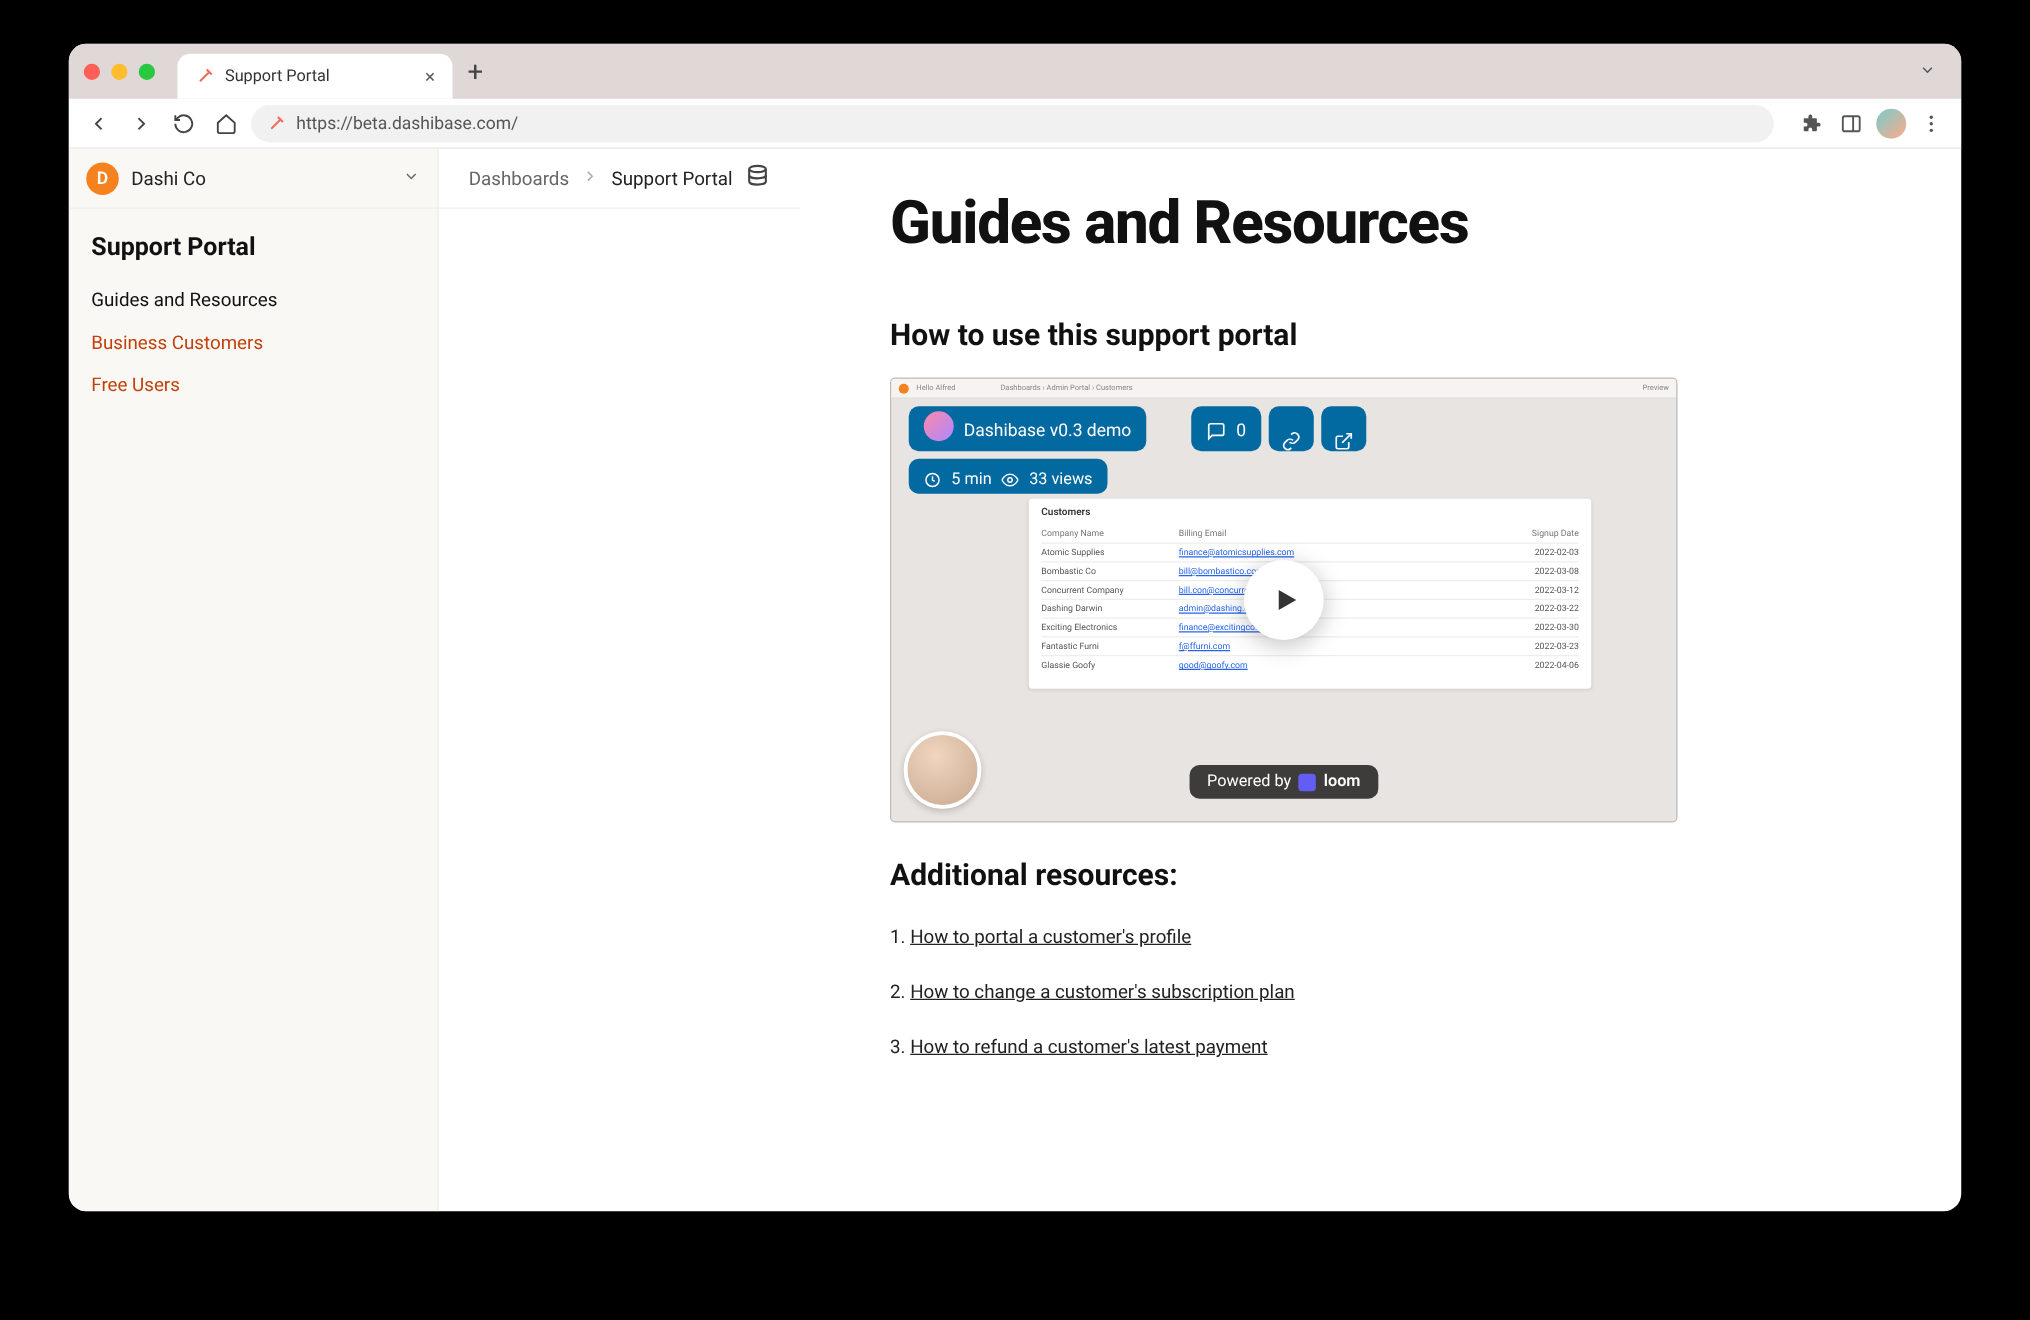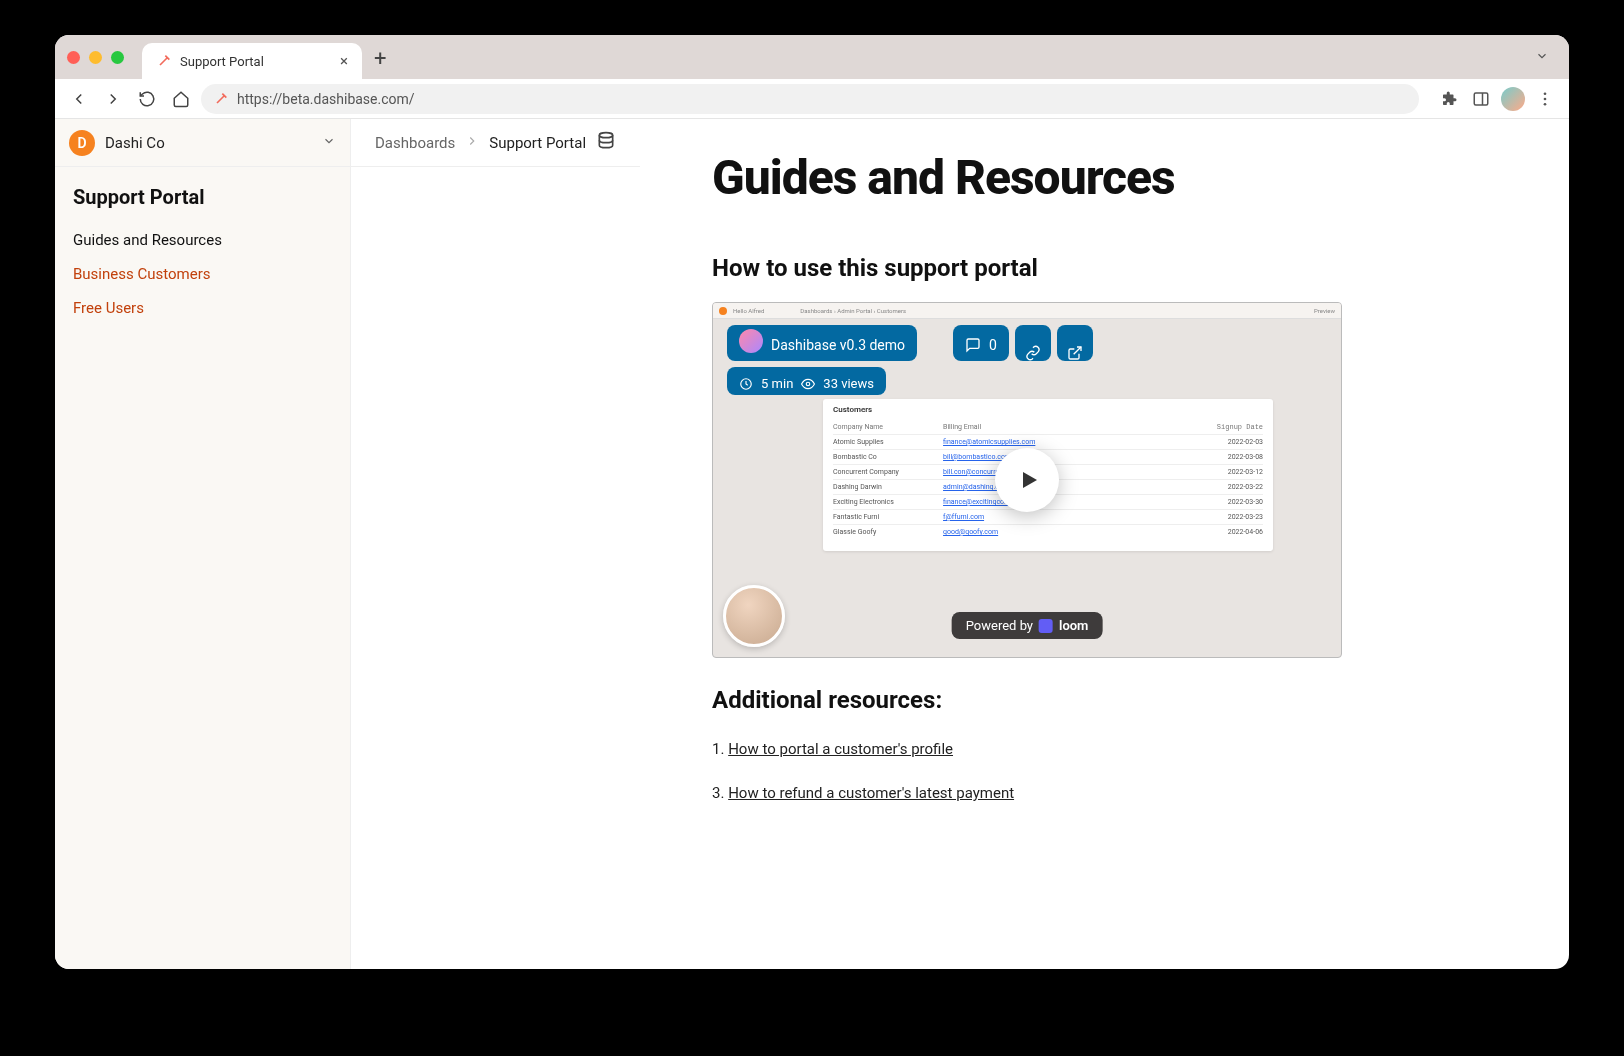--- a/index.html
+++ b/index.html
@@ -156,21 +156,21 @@
     box-shadow:0 1px 3px rgba(0,0,0,.1);
   }
   .ve-table .thead{font-weight:600;font-size:8px;color:#333;margin-bottom:6px;}
   .ve-row{display:flex;padding:3px 0;border-top:1px solid #eee;}
   .ve-row span:nth-child(1){width:110px;}
   .ve-row span:nth-child(2){width:160px;color:#2563eb;text-decoration:underline;}
   .ve-row span:nth-child(3){margin-left:auto;}
   .ve-hrow{display:flex;padding:3px 0;font-size:7px;color:#777;}
   .ve-hrow span:nth-child(1){width:110px;}
   .ve-hrow span:nth-child(2){width:160px;}
-  .ve-hrow span:nth-child(3){margin-left:auto;font-family:Liberation Mono, monospace;}
+  .ve-hrow span:nth-child(3){margin-left:auto;}
   .play-btn{
     position:absolute;top:50%;left:50%;transform:translate(-50%,-50%);
     width:64px;height:64px;border-radius:50%;background:#fff;
     display:flex;align-items:center;justify-content:center;
     box-shadow:0 4px 20px rgba(0,0,0,.25);
     cursor:pointer;
   }
   .play-btn svg{width:24px;height:24px;color:#333;margin-left:3px;}
   .powered{
     position:absolute;bottom:18px;left:50%;transform:translateX(-50%);
@@ -414,19 +414,23 @@
           <div class="presenter"></div>
         </div>
 
         <h2 class="h2" style="margin-top:28px">Additional resources:</h2>
 
         <div class="res-item">
           <span>1.</span>
           <a>How to portal a customer's profile</a>
         </div>
         <div class="res-item">
+          <span>2.</span>
+          <a>How to change a customer's subscription plan</a>
+        </div>
+        <div class="res-item">
           <span>3.</span>
           <a>How to refund a customer's latest payment</a>
         </div>
       </div>
     </div>
   </div>
 </div>
 
 </body></html>

